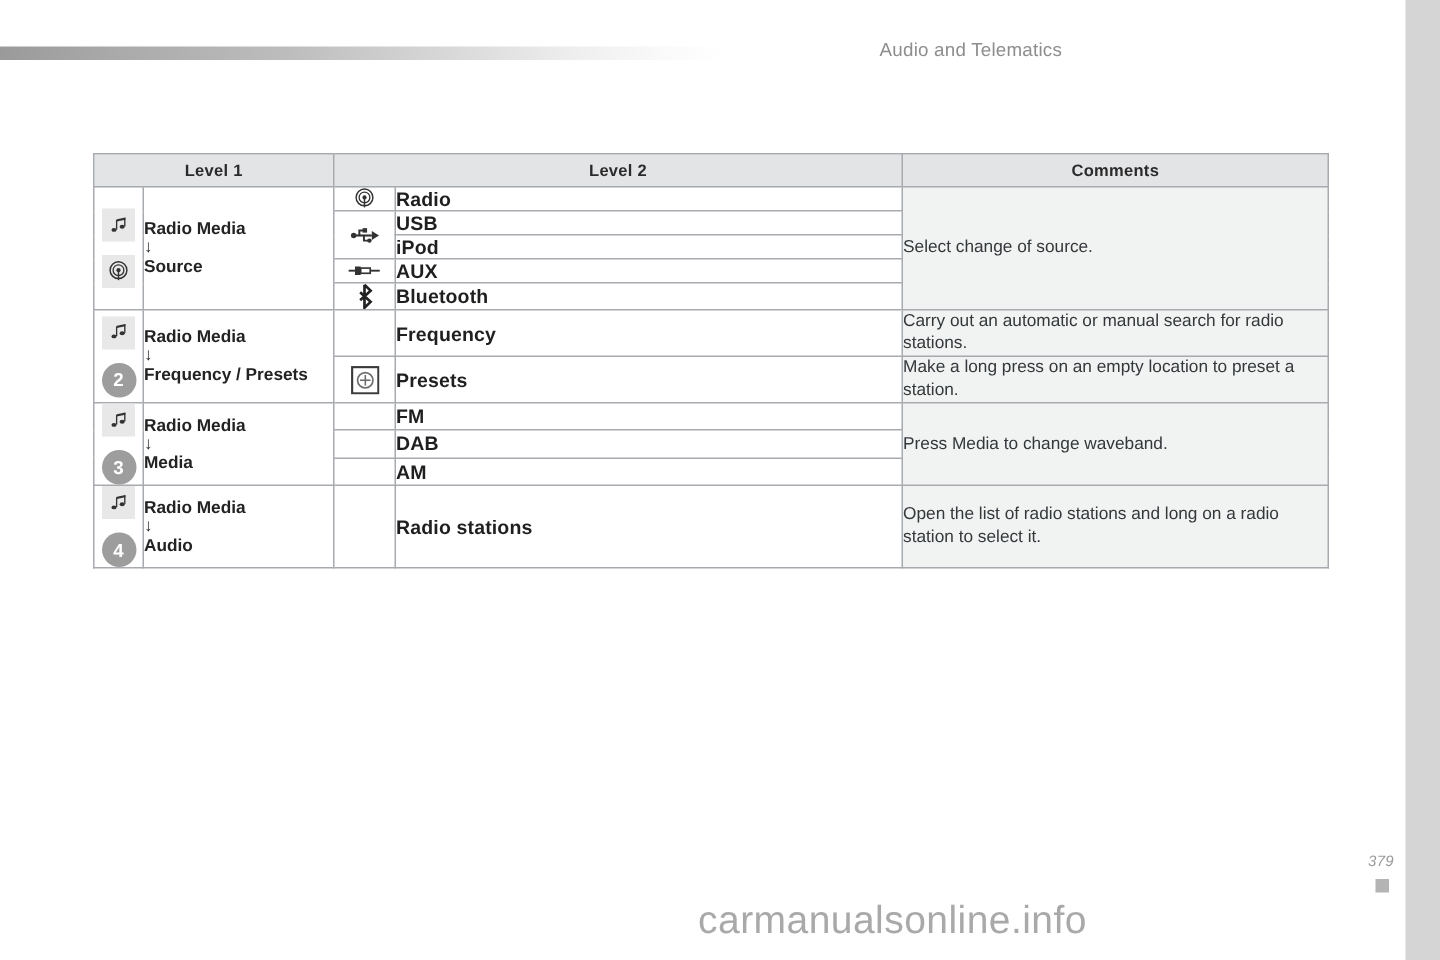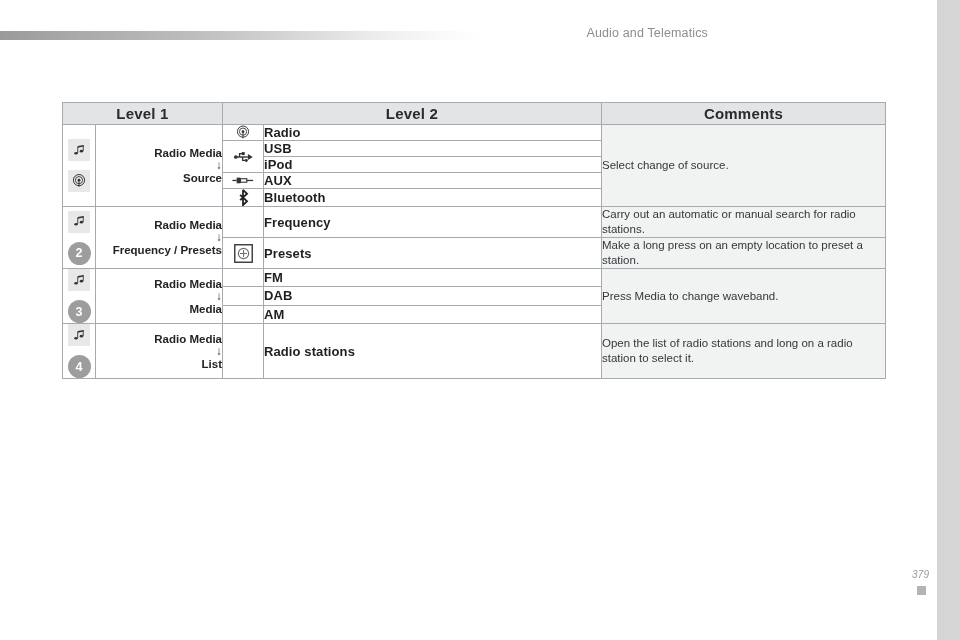--- a/index.html
+++ b/index.html
@@ -60,21 +60,21 @@
     border-collapse: collapse;
     table-layout: fixed;
   }
   .nav-table td, .nav-table th {
     border: 1px solid #a7aaae;
     padding: 0;
     vertical-align: middle;
   }
   .nav-table th {
     background: #e3e4e6;
-    font-size: 15px;
+    font-size: 11px;
     font-weight: bold;
     color: #2b2b2b;
     height: 21px;
     letter-spacing: 0.2px;
   }
 
   .col-icon   { width: 33px; }
   .col-level1 { width: 127px; }
   .col-l2icon { width: 41px; }
   .col-level2 { width: 338px; }
@@ -107,21 +107,21 @@
     font-size: 12.5px;
     font-weight: bold;
     display: flex;
     align-items: center;
     justify-content: center;
   }
 
   
   .lvl1 {
     background: #ffffff;
-    text-align: right;
+    text-align: left;
     font-size: 11.5px;
     font-weight: bold;
     color: #232323;
     line-height: 14px;
     padding: 7px 4px;
   }
   .lvl1 .arrow-dn {
     display: block;
     margin: 1px auto 1px auto;
     line-height: 9px;
@@ -403,27 +403,28 @@
                 <ellipse cx="10.4" cy="8.8" rx="2.1" ry="1.6" fill="#333"></ellipse>
               </svg>
             </span>
             <span class="num-badge">4</span>
           </div>
         </td>
 
         <td class="lvl1">
           <span>Radio Media</span>
           <span class="arrow-dn">↓</span>
-          <span>List</span>
+          <span>Audio</span>
         </td>
 
         <td class="l2icon"></td>
         <td class="lvl2">Radio stations</td>
         <td class="comm">Open the list of radio stations and long on a radio station to select it.</td>
       </tr>
 
     </tbody>
   </table>
 
   <div class="footer-square"></div>
   <div class="page-number">379</div>
+  <div class="watermark">carmanualsonline.info</div>
 
 </div>
 
 </body></html>

